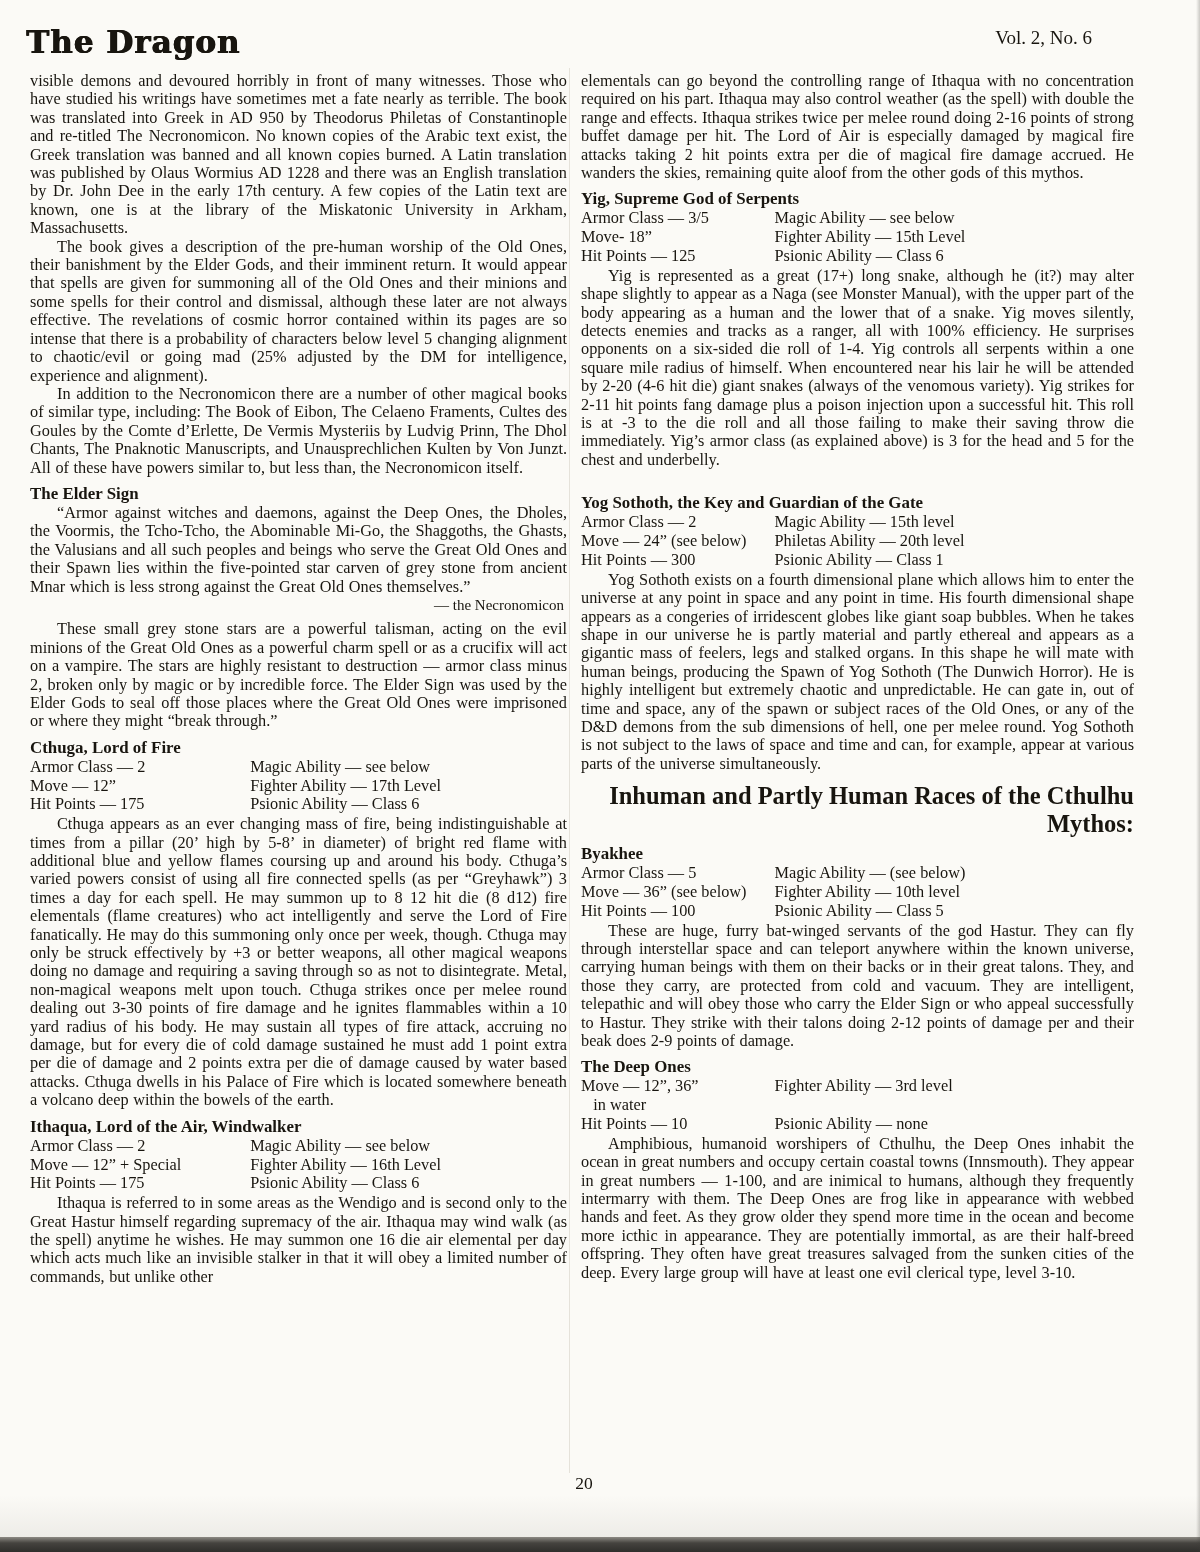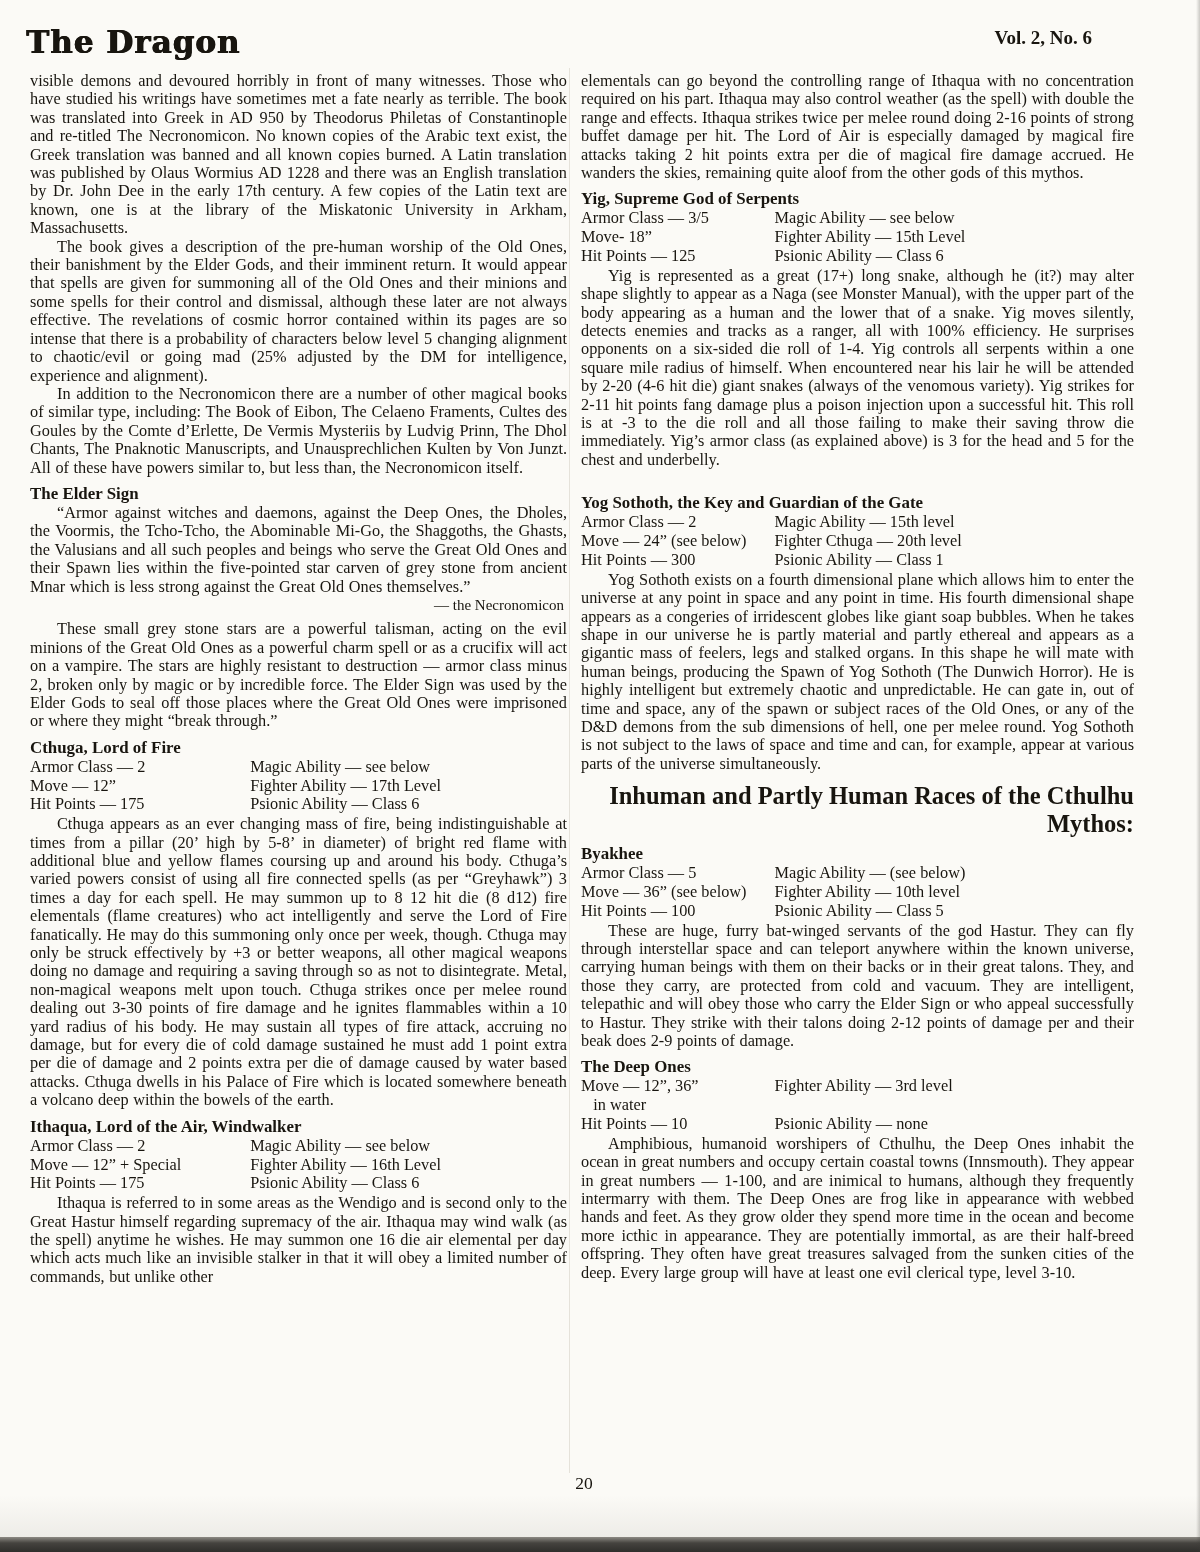--- a/index.html
+++ b/index.html
@@ -9,21 +9,21 @@
     font-family:"Liberation Serif", serif;
   }
   .logo {
     position:absolute; left:26px; top:24px;
     font-family:"DejaVu Serif", serif; font-weight:bold;
     font-size:31px; letter-spacing:1px;
     text-shadow:0.8px 0 0 #18150f, 0 0.4px 0 #18150f;
   }
   .issue {
     position:absolute; right:108px; top:27px;
-    font-size:19px; font-weight:bold;
+    font-size:19px; font-weight:normal;
   }
   .col { position:absolute; top:72px; text-align:justify; }
   .col-left  { left:30px;  width:537px; }
   .col-right { left:581px; width:553px; }
   .para { margin:0; font-size:16.3px; line-height:18.4px; word-spacing:0.5px; }
   .para.indent { text-indent:27px; }
   .h-sec { font-weight:bold; font-size:16.9px; line-height:19px; margin:7px 0 1px; text-align:left; }
   .h-sec.spaced { margin-top:24px; }
   .h-big { font-weight:bold; font-size:24.5px; line-height:27.5px; margin:9px 0 3px; text-align:right; }
   .stats { margin:0 0 1px 0; }
@@ -109,21 +109,21 @@
     </div>
     <p class="para indent">Yig is represented as a great (17+) long snake, although he (it?) may alter shape slightly to appear as a Naga <b>(see Monster Manual),</b> with the upper part of the body appearing as a human and the lower that of a snake. Yig moves silently, detects enemies and tracks as a ranger, all with 100% efficiency. He surprises opponents on a six-sided die roll of 1-4. Yig controls all serpents within a one square mile radius of himself. When encountered near his lair he will be attended by 2-20 (4-6 hit die) giant snakes (always of the venomous variety). Yig strikes for 2-11 hit points fang damage plus a poison injection upon a successful hit. This roll is at -3 to the die roll and all those failing to make their saving throw die immediately. Yig’s armor class (as explained above) is 3 for the head and 5 for the chest and underbelly.</p>
     <div class="h-sec spaced">Yog Sothoth, the Key and Guardian of the Gate</div>
     <div class="stats">
       <div class="stat-row">
         <span class="stat-cell">Armor Class — 2</span>
         <span class="stat-cell">Magic Ability — 15th level</span>
       </div>
       <div class="stat-row">
         <span class="stat-cell">Move — 24” (see below)</span>
-        <span class="stat-cell">Fighter Cthuga — 20th level</span>
+        <span class="stat-cell">Philetas Ability — 20th level</span>
       </div>
       <div class="stat-row">
         <span class="stat-cell">Hit Points — 300</span>
         <span class="stat-cell">Psionic Ability — Class 1</span>
       </div>
     </div>
     <p class="para indent">Yog Sothoth exists on a fourth dimensional plane which allows him to enter the universe at any point in space and any point in time. His fourth dimensional shape appears as a congeries of irridescent globes like giant soap bubbles. When he takes shape in our universe he is partly material and partly ethereal and appears as a gigantic mass of feelers, legs and stalked organs. In this shape he will mate with human beings, producing the Spawn of Yog Sothoth (The Dunwich Horror). He is highly intelligent but extremely chaotic and unpredictable. He can gate in, out of time and space, any of the spawn or subject races of the Old Ones, or any of the D&amp;D demons from the sub dimensions of hell, one per melee round. Yog Sothoth is not subject to the laws of space and time and can, for example, appear at various parts of the universe simultaneously.</p>
     <div class="h-big">Inhuman and Partly Human Races of the Cthulhu Mythos:</div>
     <div class="h-sec">Byakhee</div>
     <div class="stats">

